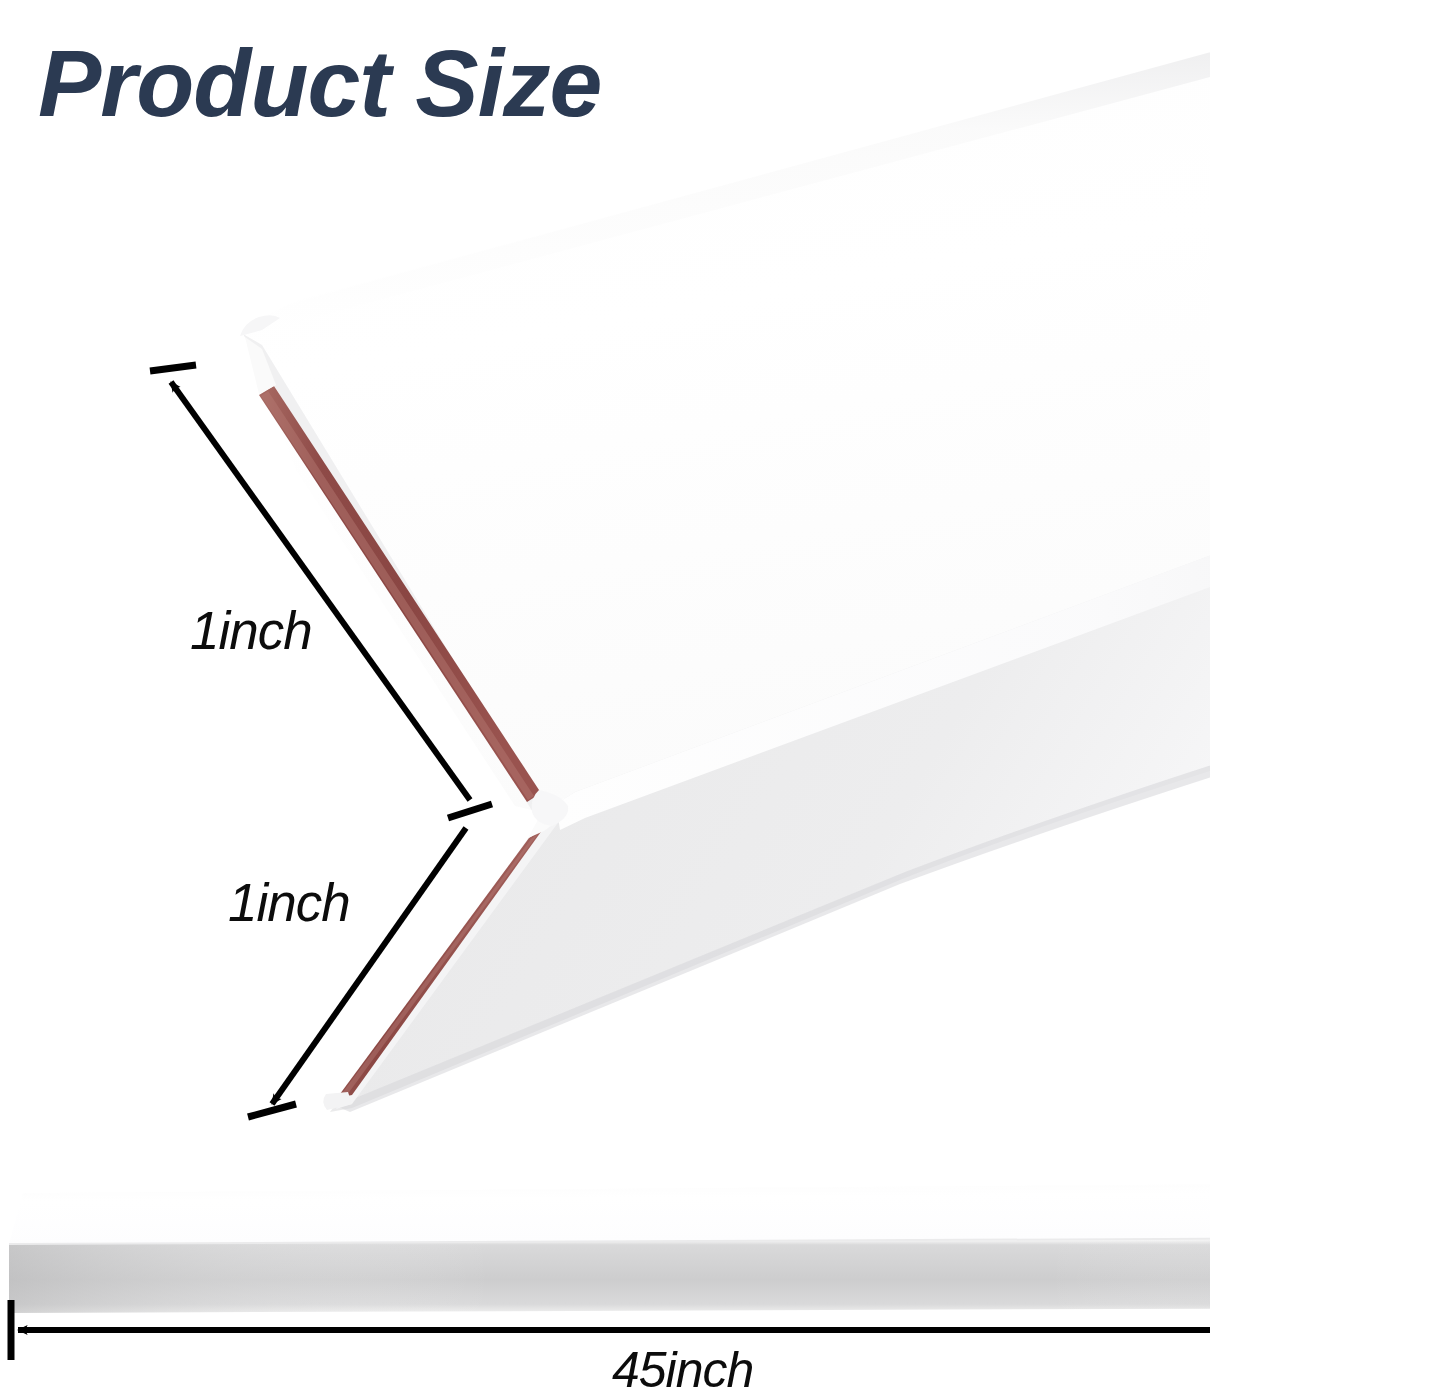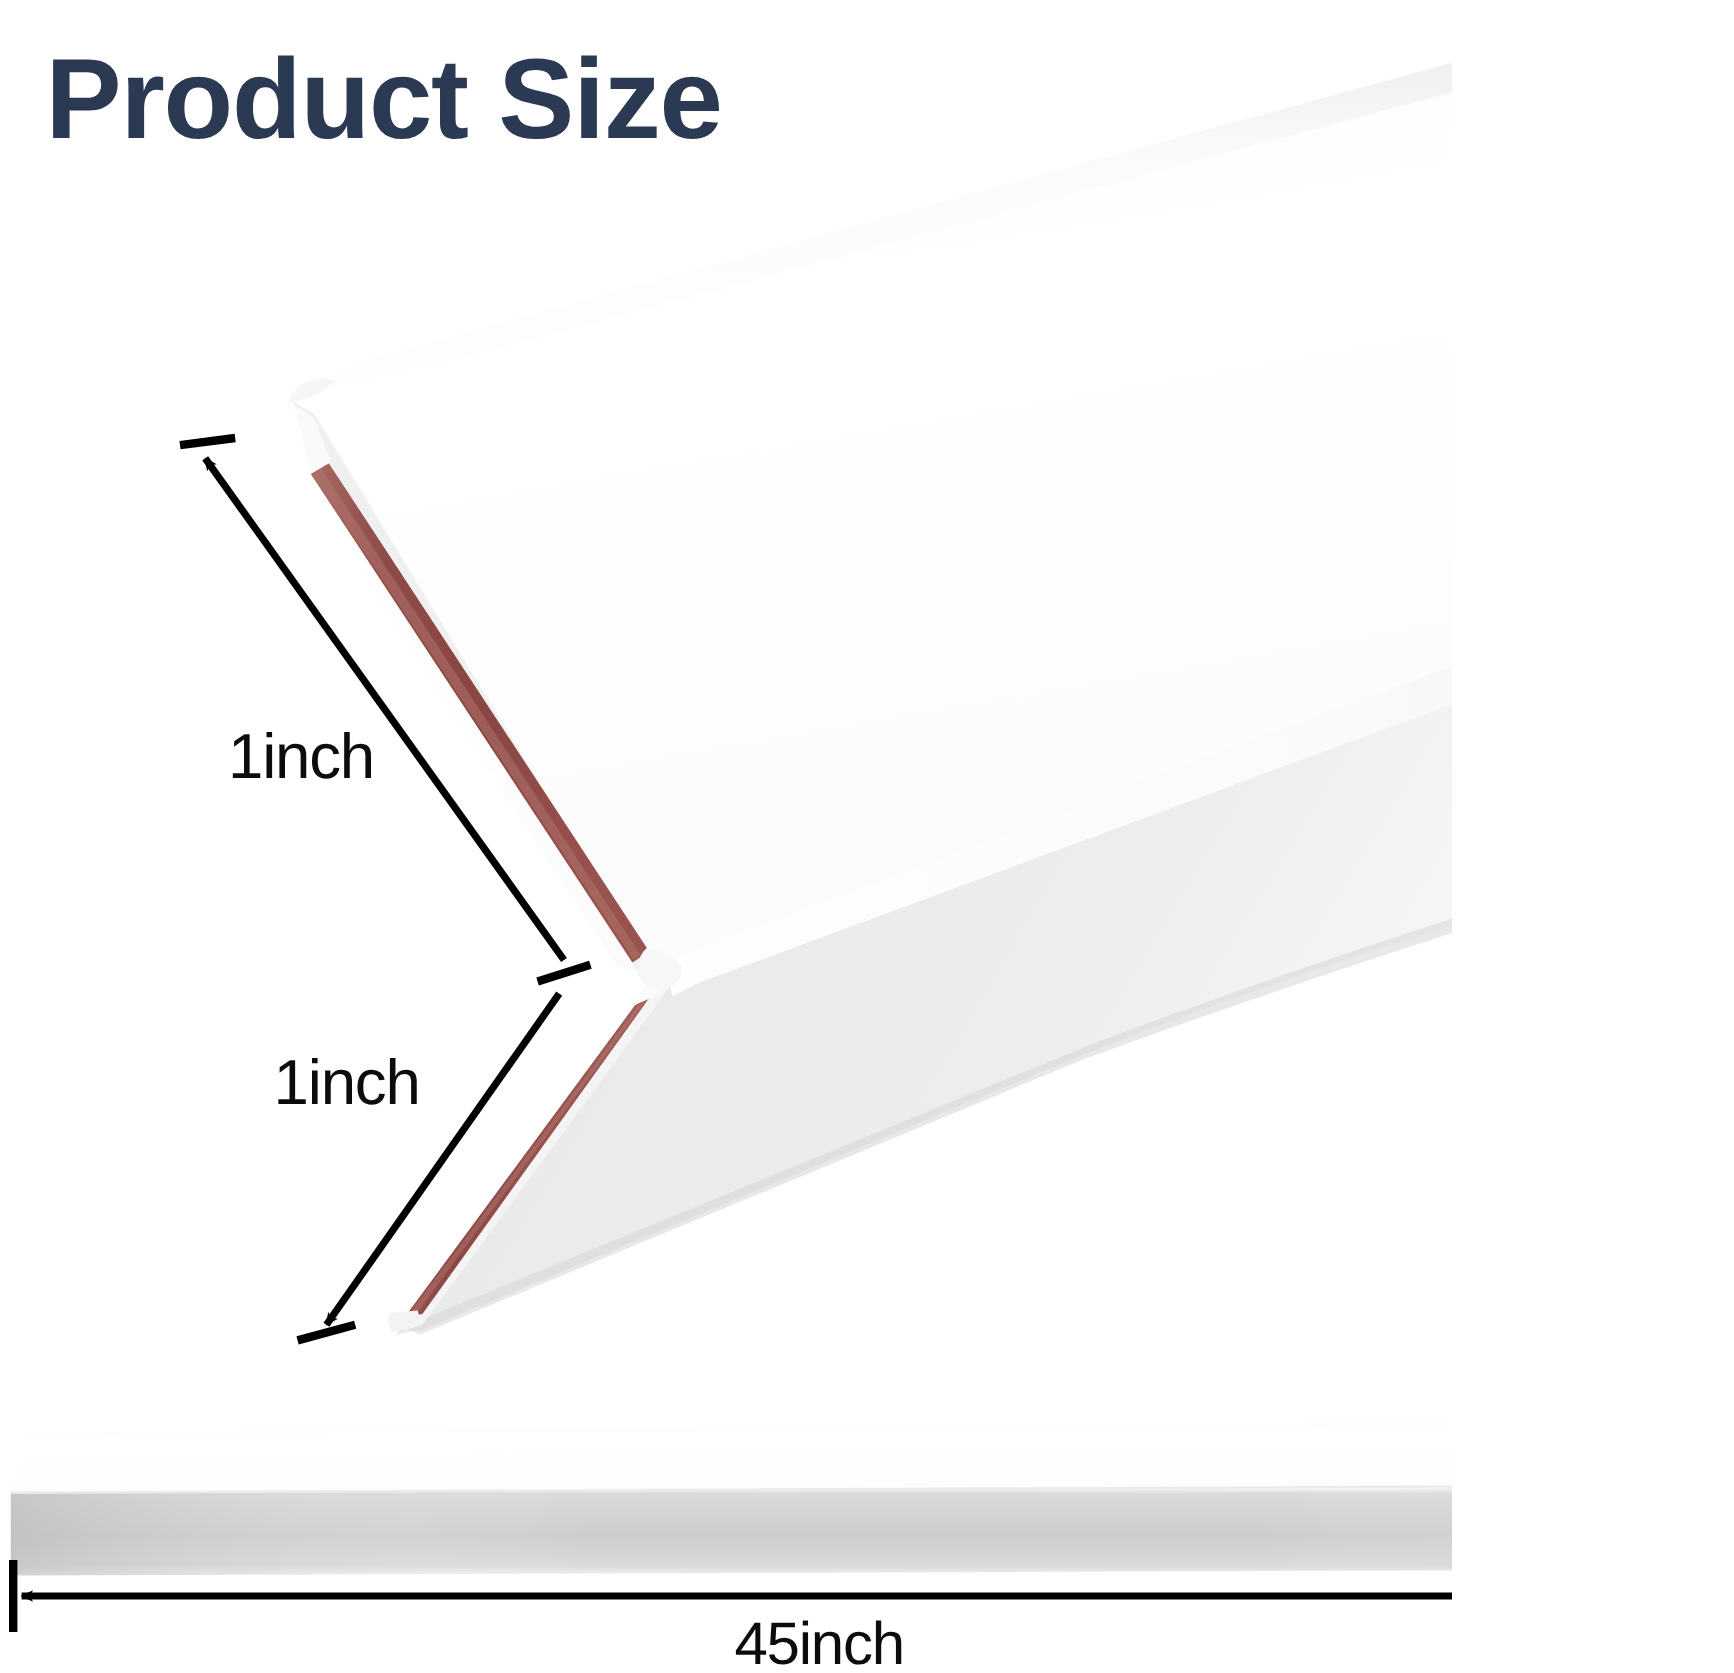--- a/index.html
+++ b/index.html
@@ -10,20 +10,21 @@
   }
   body {
     font-family: "Liberation Sans", sans-serif;
   }
   #stage {
     position: relative;
     width: 1210px;
     height: 1394px;
     background: #ffffff;
     overflow: hidden;
+    font-style: italic;
   }
   #scene {
     position: absolute;
     inset: 0;
     width: 1445px;
     height: 1394px;
   }
   .heading {
     position: absolute;
     left: 38px;

